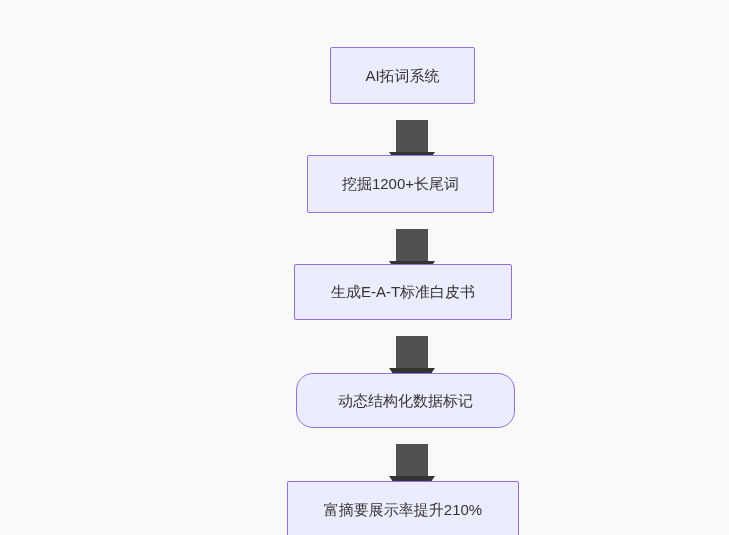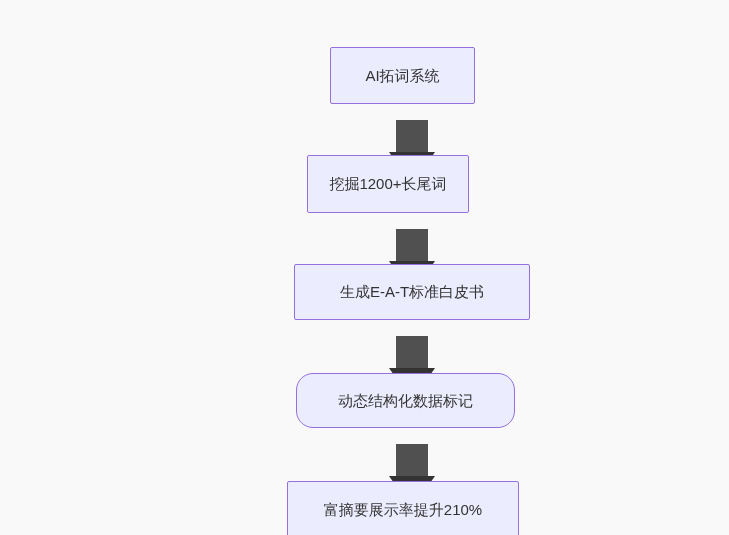--- a/index.html
+++ b/index.html
@@ -30,22 +30,22 @@
     color: var(--node-text);
     font-size: 15px;
     display: flex;
     align-items: center;
     justify-content: center;
     text-align: center;
     line-height: 1.2;
     white-space: nowrap;
   }
   .node-0 { left: 298px; top: 15px;  width: 145px; height: 57px; }
-  .node-1 { left: 275px; top: 123px; width: 162px; height: 58px; }
-  .node-2 { left: 262px; top: 232px; width: 236px; height: 56px; }
+  .node-1 { left: 275px; top: 123px; width: 187px; height: 58px; }
+  .node-2 { left: 262px; top: 232px; width: 218px; height: 56px; }
   .node-3 { left: 264px; top: 341px; width: 219px; height: 55px; border-radius: 17px; }
   .node-4 { left: 255px; top: 449px; width: 232px; height: 57px; }
 
   .edge {
     position: absolute;
     left: 364px;
     width: 14px;
     display: flex;
     flex-direction: column;
     align-items: center;

